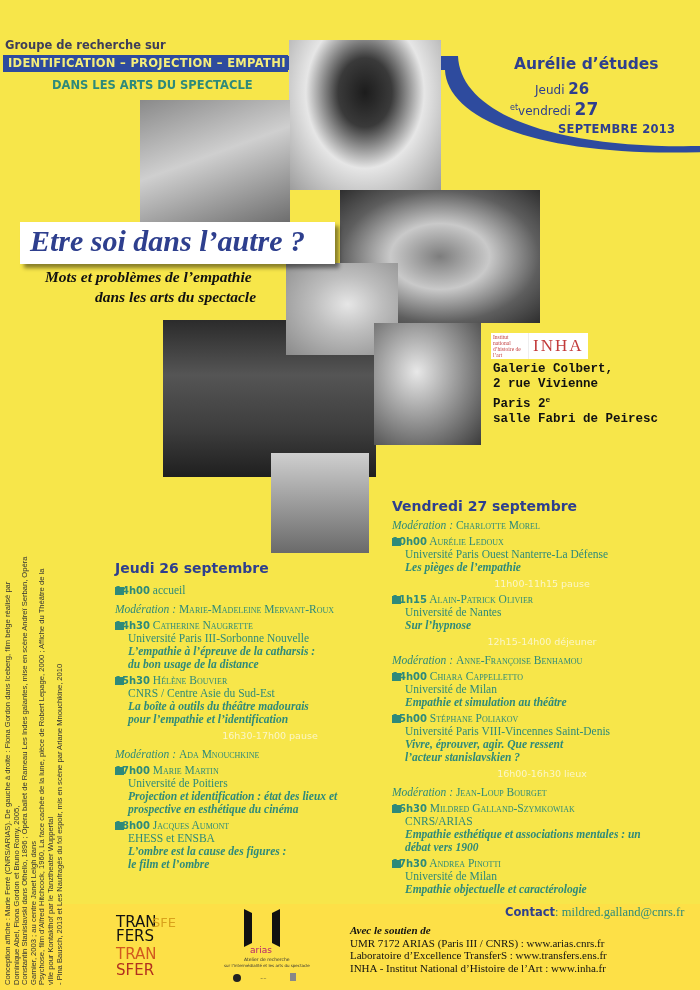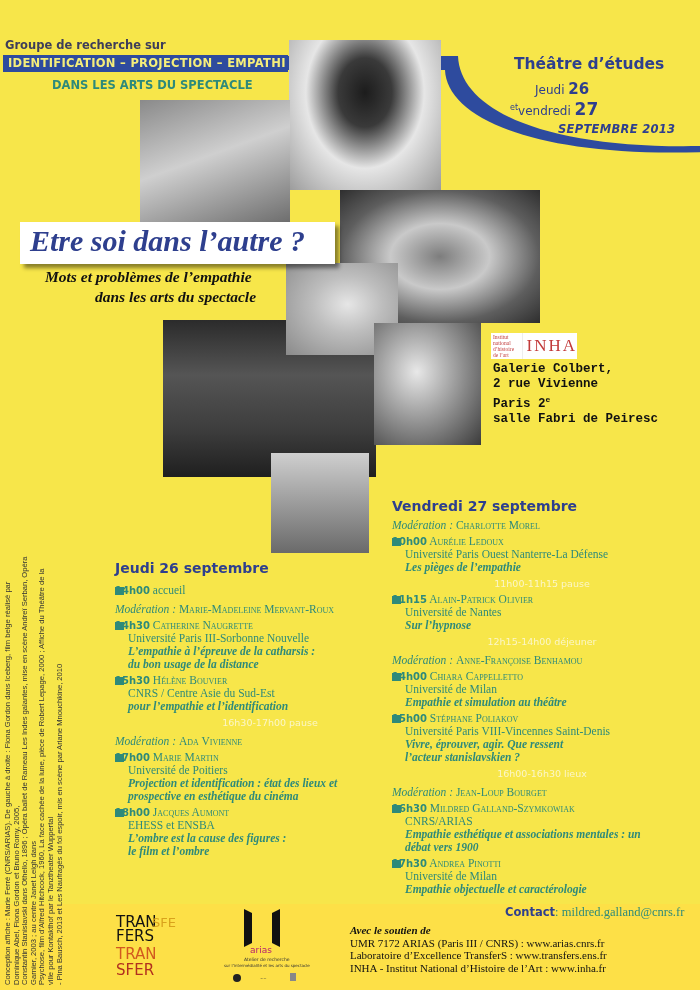--- a/index.html
+++ b/index.html
@@ -13,38 +13,38 @@
   .bluebar { left:3px; top:55px; width:285px; height:17px; background:#2e4b9e; color:#f6ee7a; font-size:11.5px; font-weight:bold; padding-left:5px; line-height:17px; letter-spacing:0.3px; font-family:"DejaVu Sans", sans-serif; white-space:nowrap; }
   .grp3 { left:52px; top:78px; font-size:11.5px; font-weight:bold; color:#2e8a7a; font-family:"DejaVu Sans", sans-serif; }
 
   .arc { left:285px; top:0; width:420px; height:160px; }
   .jour { left:514px; top:55px; font-size:15.5px; font-weight:bold; color:#2e3f8e; font-family:"DejaVu Sans", sans-serif; }
   .jeudi { left:535px; top:80px; font-size:12px; color:#2e3f8e; font-family:"DejaVu Sans", sans-serif; }
   .jeudi b { font-size:15px;text-align:right; }
   .vend { left:510px; top:99px; font-size:12px; color:#2e3f8e; font-family:"DejaVu Sans", sans-serif; }
   .vend sup { font-size:8px; }
   .vend b { font-size:17px; }
-  .sept { left:558px; top:122px; font-size:11.5px; font-weight:bold; color:#2e3f8e; font-family:"DejaVu Sans", sans-serif; letter-spacing:0.3px;font-style:italic; }
+  .sept { left:558px; top:122px; font-size:11.5px; font-weight:bold; color:#2e3f8e; font-family:"DejaVu Sans", sans-serif; letter-spacing:0.3px; }
 
   
   .photo { position:absolute; overflow:hidden; }
   .p1 { left:140px; top:100px; width:150px; height:125px; background:linear-gradient(160deg,#8a8a8a,#cfcfcf 45%,#6b6b6b); }
   .p2 { left:289px; top:40px; width:152px; height:150px; background:radial-gradient(ellipse at 50% 35%, #1c1c1c 0%, #3a3a3a 25%, #e6e6e6 55%, #9b9b9b 100%); }
   .p3 { left:340px; top:190px; width:200px; height:133px; background:radial-gradient(ellipse at 50% 50%, #7d7d7d 0%, #c9c9c9 35%, #5e5e5e 70%, #2e2e2e 100%); }
   .p4 { left:286px; top:263px; width:112px; height:92px; background:radial-gradient(ellipse at 55% 45%, #e6e6e6 0%, #bdbdbd 40%, #8a8a8a 100%); }
   .p5 { left:163px; top:320px; width:213px; height:157px; background:linear-gradient(180deg,#2b2b2b,#555 35%,#3d3d3d 70%,#1f1f1f); }
   .p6 { left:374px; top:323px; width:107px; height:122px; background:radial-gradient(ellipse at 40% 40%, #e8e8e8 0%, #9a9a9a 45%, #3b3b3b 100%); }
   .p7 { left:271px; top:453px; width:98px; height:100px; background:linear-gradient(180deg,#cfcfcf,#9c9c9c 50%,#6a6a6a); }
 
   .titlebox { left:20px; top:222px; width:315px; height:42px; background:#fff; box-shadow:4px 4px 4px rgba(0,0,0,0.45); }
   .title { left:30px; top:224px; font-size:30px; font-style:italic; font-weight:bold; color:#2e3f8e; font-family:"Liberation Serif", serif; white-space:nowrap; }
   .sub1 { left:45px; top:268px; font-size:15.5px; font-style:italic; font-weight:bold; color:#111; white-space:nowrap; }
   .sub2 { left:95px; top:288px; font-size:15.5px; font-style:italic; font-weight:bold; color:#111; white-space:nowrap; }
 
-  .inha { left:491px; top:333px; width:86px; height:26px; background:#fff; display:flex; }
+  .inha { left:491px; top:333px; width:97px; height:26px; background:#fff; display:flex; }
   .inha-small { font-size:5.5px; color:#c23a3a; line-height:6px; padding:1px 2px; width:37px; }
   .inha-big { font-size:17px; color:#c23a3a; letter-spacing:2px; line-height:26px; padding-left:4px; border-left:1px solid #eee; }
   .venue { left:493px; top:362px; font-size:12.5px; font-weight:bold; color:#111; font-family:Liberation Mono, monospace; line-height:15px; }
   .venue sup { font-size:8px; }
 
   
   .dayh { font-size:14px; font-weight:bold; color:#2e3f8e; font-family:"DejaVu Sans", sans-serif; white-space:nowrap; }
   .prog { position:absolute; font-size:11.5px; color:#2e8a7a; line-height:13px; }
   .item { position:relative; margin-top:3px; }
   .sq { position:absolute; left:0; top:3px; width:9px; height:8px; background:#2e8a7a; }
@@ -72,21 +72,21 @@
 <div class="poster">
 
   <div class="abs grp1">Groupe de recherche sur</div>
   <div class="abs bluebar">IDENTIFICATION  –  PROJECTION  –  EMPATHIE</div>
   <div class="abs grp3">DANS LES ARTS  DU SPECTACLE</div>
 
   <svg class="abs arc" viewBox="0 0 420 160">
     <path d="M0,56 L173,56 C175,110 260,150 420,146 L420,152 C250,158 162,118 160,70 L0,70 Z" fill="#2e4b9e"></path>
   </svg>
 
-  <div class="abs jour">Théâtre  d’études</div>
+  <div class="abs jour">Aurélie  d’études</div>
   <div class="abs jeudi"><span>Jeudi </span><b>26</b></div>
   <div class="abs vend"><sup>et</sup><span>vendredi </span><b>27</b></div>
   <div class="abs sept">SEPTEMBRE  2013</div>
 
   <div class="photo p2"></div>
   <div class="photo p1"></div>
   <div class="photo p3"></div>
   <div class="photo p5"></div>
   <div class="photo p4"></div>
   <div class="photo p6"></div>
@@ -111,23 +111,24 @@
   <div class="prog" style="left:115px;top:562px;width:250px;">
     <div class="dayh">Jeudi 26 septembre</div>
     <div class="item" style="margin-top:9px;"><span class="sq"></span><span class="time">14h00</span><span> accueil</span></div>
     <div class="mod"><span>Modération : </span><span class="n sc">Marie-Madeleine Mervant-Roux</span></div>
     <div class="item"><span class="sq"></span><span class="time">14h30</span><span class="sc"> Catherine Naugrette</span></div>
     <div class="aff">Université Paris III-Sorbonne Nouvelle</div>
     <div class="tt">L’empathie à l’épreuve de la catharsis :</div>
     <div class="tt">du bon usage de la distance</div>
     <div class="item"><span class="sq"></span><span class="time">15h30</span><span class="sc"> Hélène Bouvier</span></div>
     <div class="aff">CNRS / Centre Asie du Sud-Est</div>
+    <div class="tt">La boîte à outils du théâtre madourais</div>
     <div class="tt">pour l’empathie et l’identification</div>
     <div class="pause" style="padding-left:60px;">16h30-17h00 pause</div>
-    <div class="mod"><span>Modération : </span><span class="n sc">Ada Vivienne</span></div>
+    <div class="mod"><span>Modération : </span><span class="n sc">Ada Mnouchkine</span></div>
     <div class="item"><span class="sq"></span><span class="time">17h00</span><span class="sc"> Marie Martin</span></div>
     <div class="aff">Université de Poitiers</div>
     <div class="tt">Projection et identification : état des lieux et</div>
     <div class="tt">prospective en esthétique du cinéma</div>
     <div class="item"><span class="sq"></span><span class="time">18h00</span><span class="sc"> Jacques Aumont</span></div>
     <div class="aff">EHESS et ENSBA</div>
     <div class="tt">L’ombre est la cause des figures :</div>
     <div class="tt">le film et l’ombre</div>
   </div>
 

